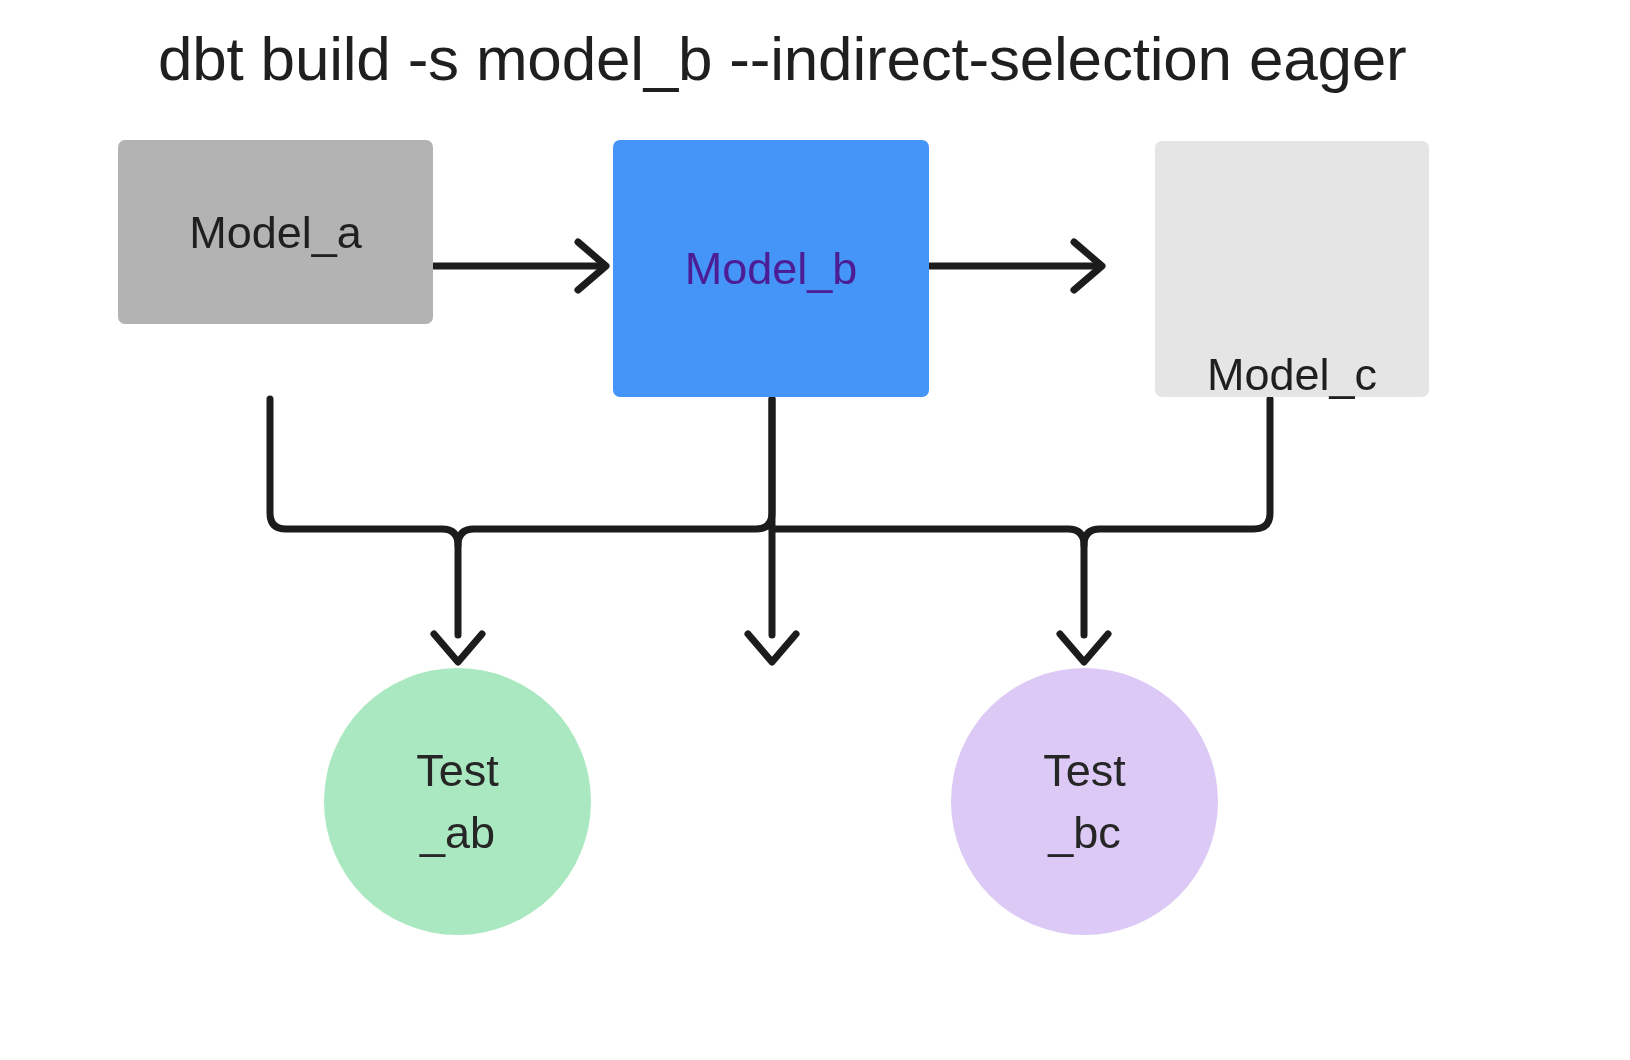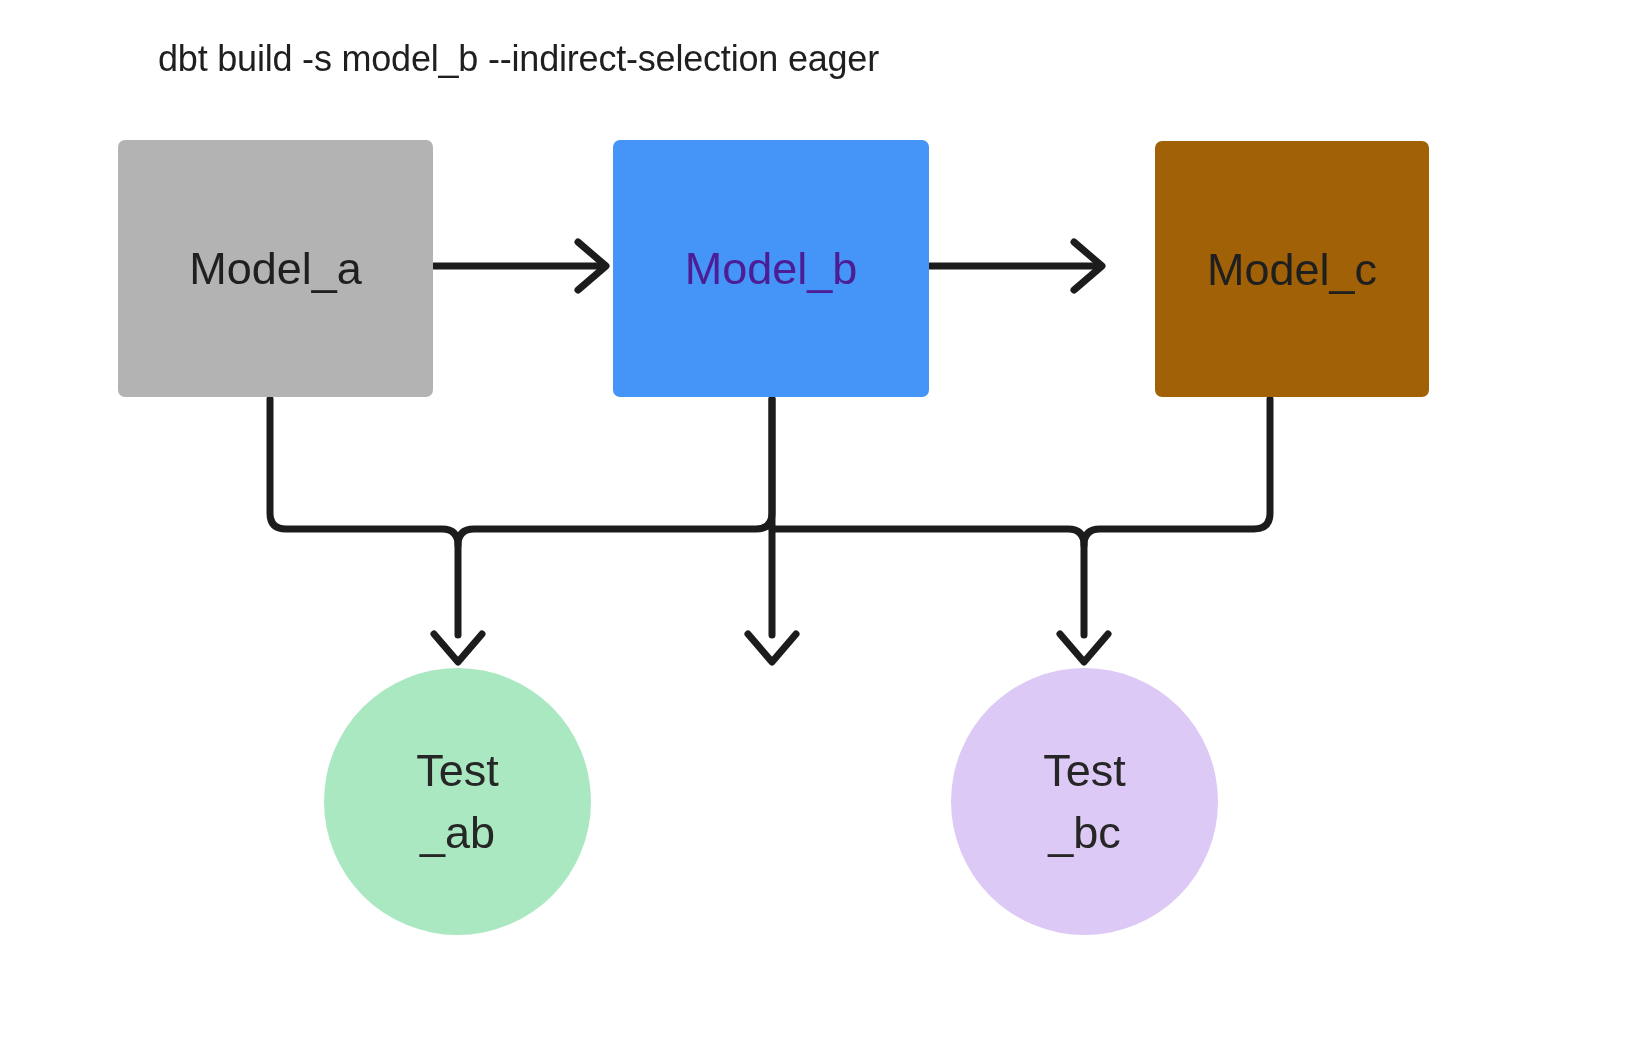--- a/index.html
+++ b/index.html
@@ -25,21 +25,21 @@
     left: 0;
     top: 0;
     width: 1630px;
     height: 1060px;
     pointer-events: none;
   }
   .title {
     position: absolute;
     left: 158px;
     top: 28px;
-    font-size: 36px;
+    font-size: 62px;
     line-height: 62px;
     color: #1f1f1f;
     font-weight: 400;
     letter-spacing: -0.2px;
     white-space: nowrap;
   }
   .node-box {
     position: absolute;
     border-radius: 7px;
     display: flex;
@@ -50,21 +50,21 @@
   .node-box .label {
     font-size: 45px;
     line-height: 45px;
     text-align: center;
     white-space: nowrap;
   }
   .model-a {
     left: 118px;
     top: 140px;
     width: 315px;
-    height: 257px;
+    height: 184px;
   }
   .model-b {
     left: 613px;
     top: 140px;
     width: 316px;
     height: 257px;
   }
   .model-c {
     left: 1155px;
     top: 141px;
@@ -161,21 +161,21 @@
   </svg>
 
   <div class="node-box model-a" style="background:#b3b3b3;">
     <span class="label">Model_a</span>
   </div>
 
   <div class="node-box model-b" style="background:#4594f7;">
     <span class="label">Model_b</span>
   </div>
 
-  <div class="node-box model-c" style="background:#a16207;">
+  <div class="node-box model-c" style="background:#e5e5e5;align-items:flex-end;">
     <span class="label">Model_c</span>
   </div>
 
   <div class="node-circle test-ab" style="background:#aae8c1;">
     <span class="label">
       <span>Test</span><br>
       <span>_ab</span>
     </span>
   </div>
 

